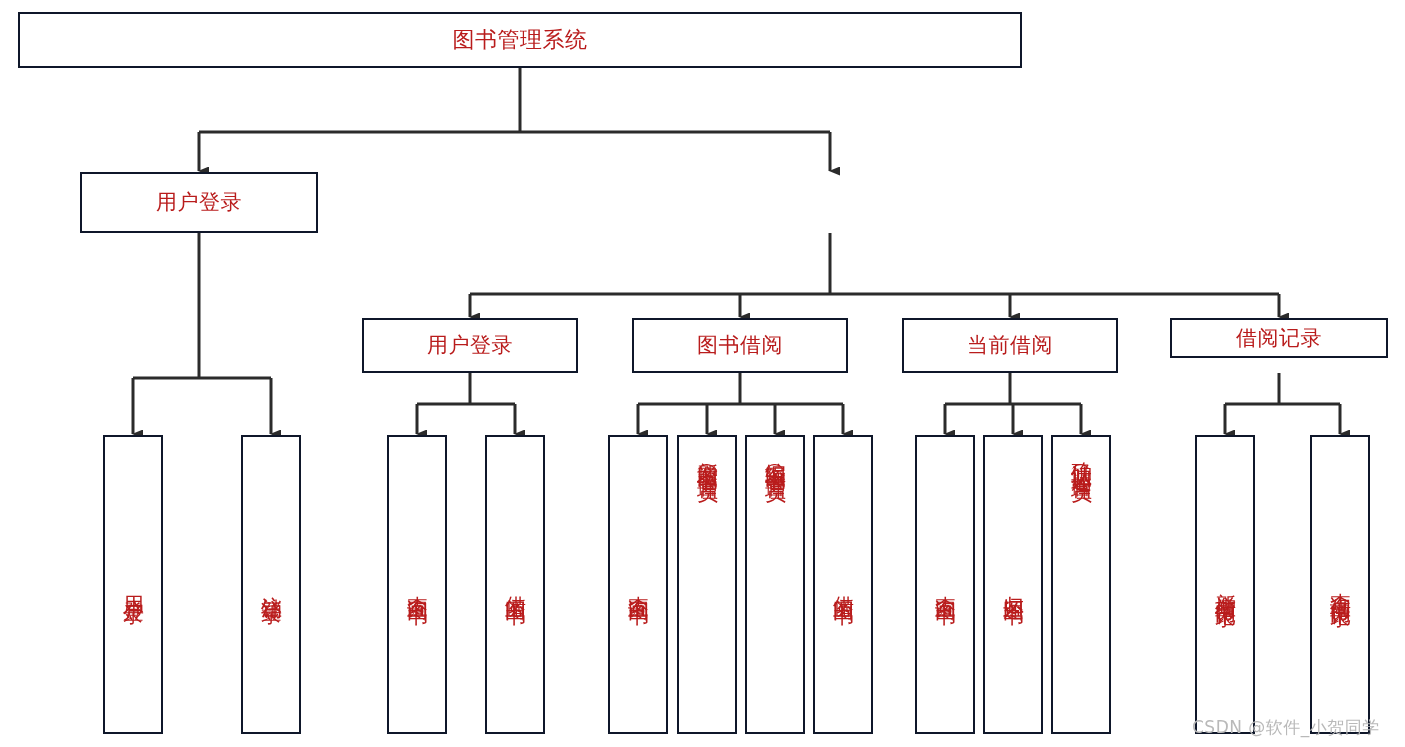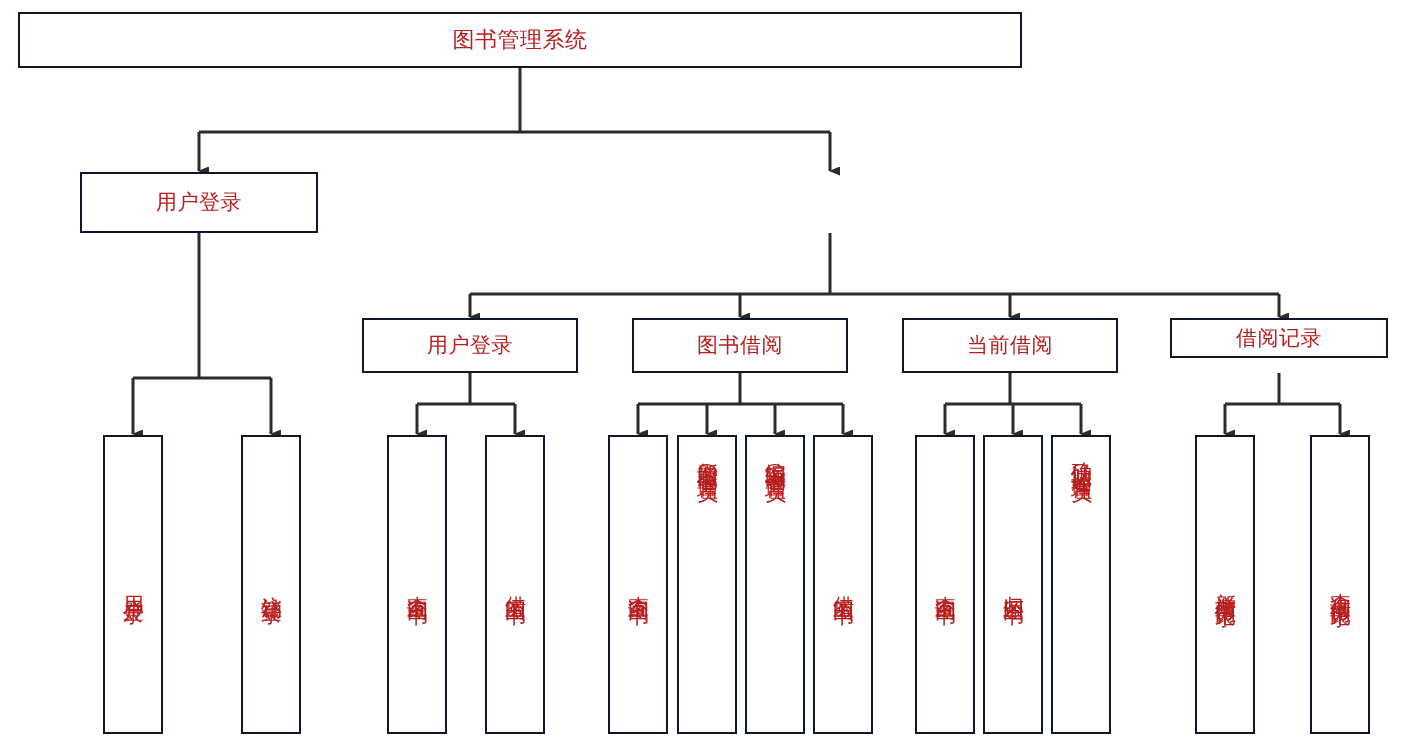--- a/index.html
+++ b/index.html
@@ -193,14 +193,15 @@
   </div>
 
   <div class="node vertical centered" style="left:1195px; top:435px; width:60px; height:299px;">
     <span class="node-label">新增借阅记录</span>
   </div>
 
   <div class="node vertical centered" style="left:1310px; top:435px; width:60px; height:299px;">
     <span class="node-label">查询借阅记录</span>
   </div>
 
+  <div class="watermark" style="left:1192px; top:716px;">CSDN @软件_小贺同学</div>
 
 </div>
 
 </body></html>

